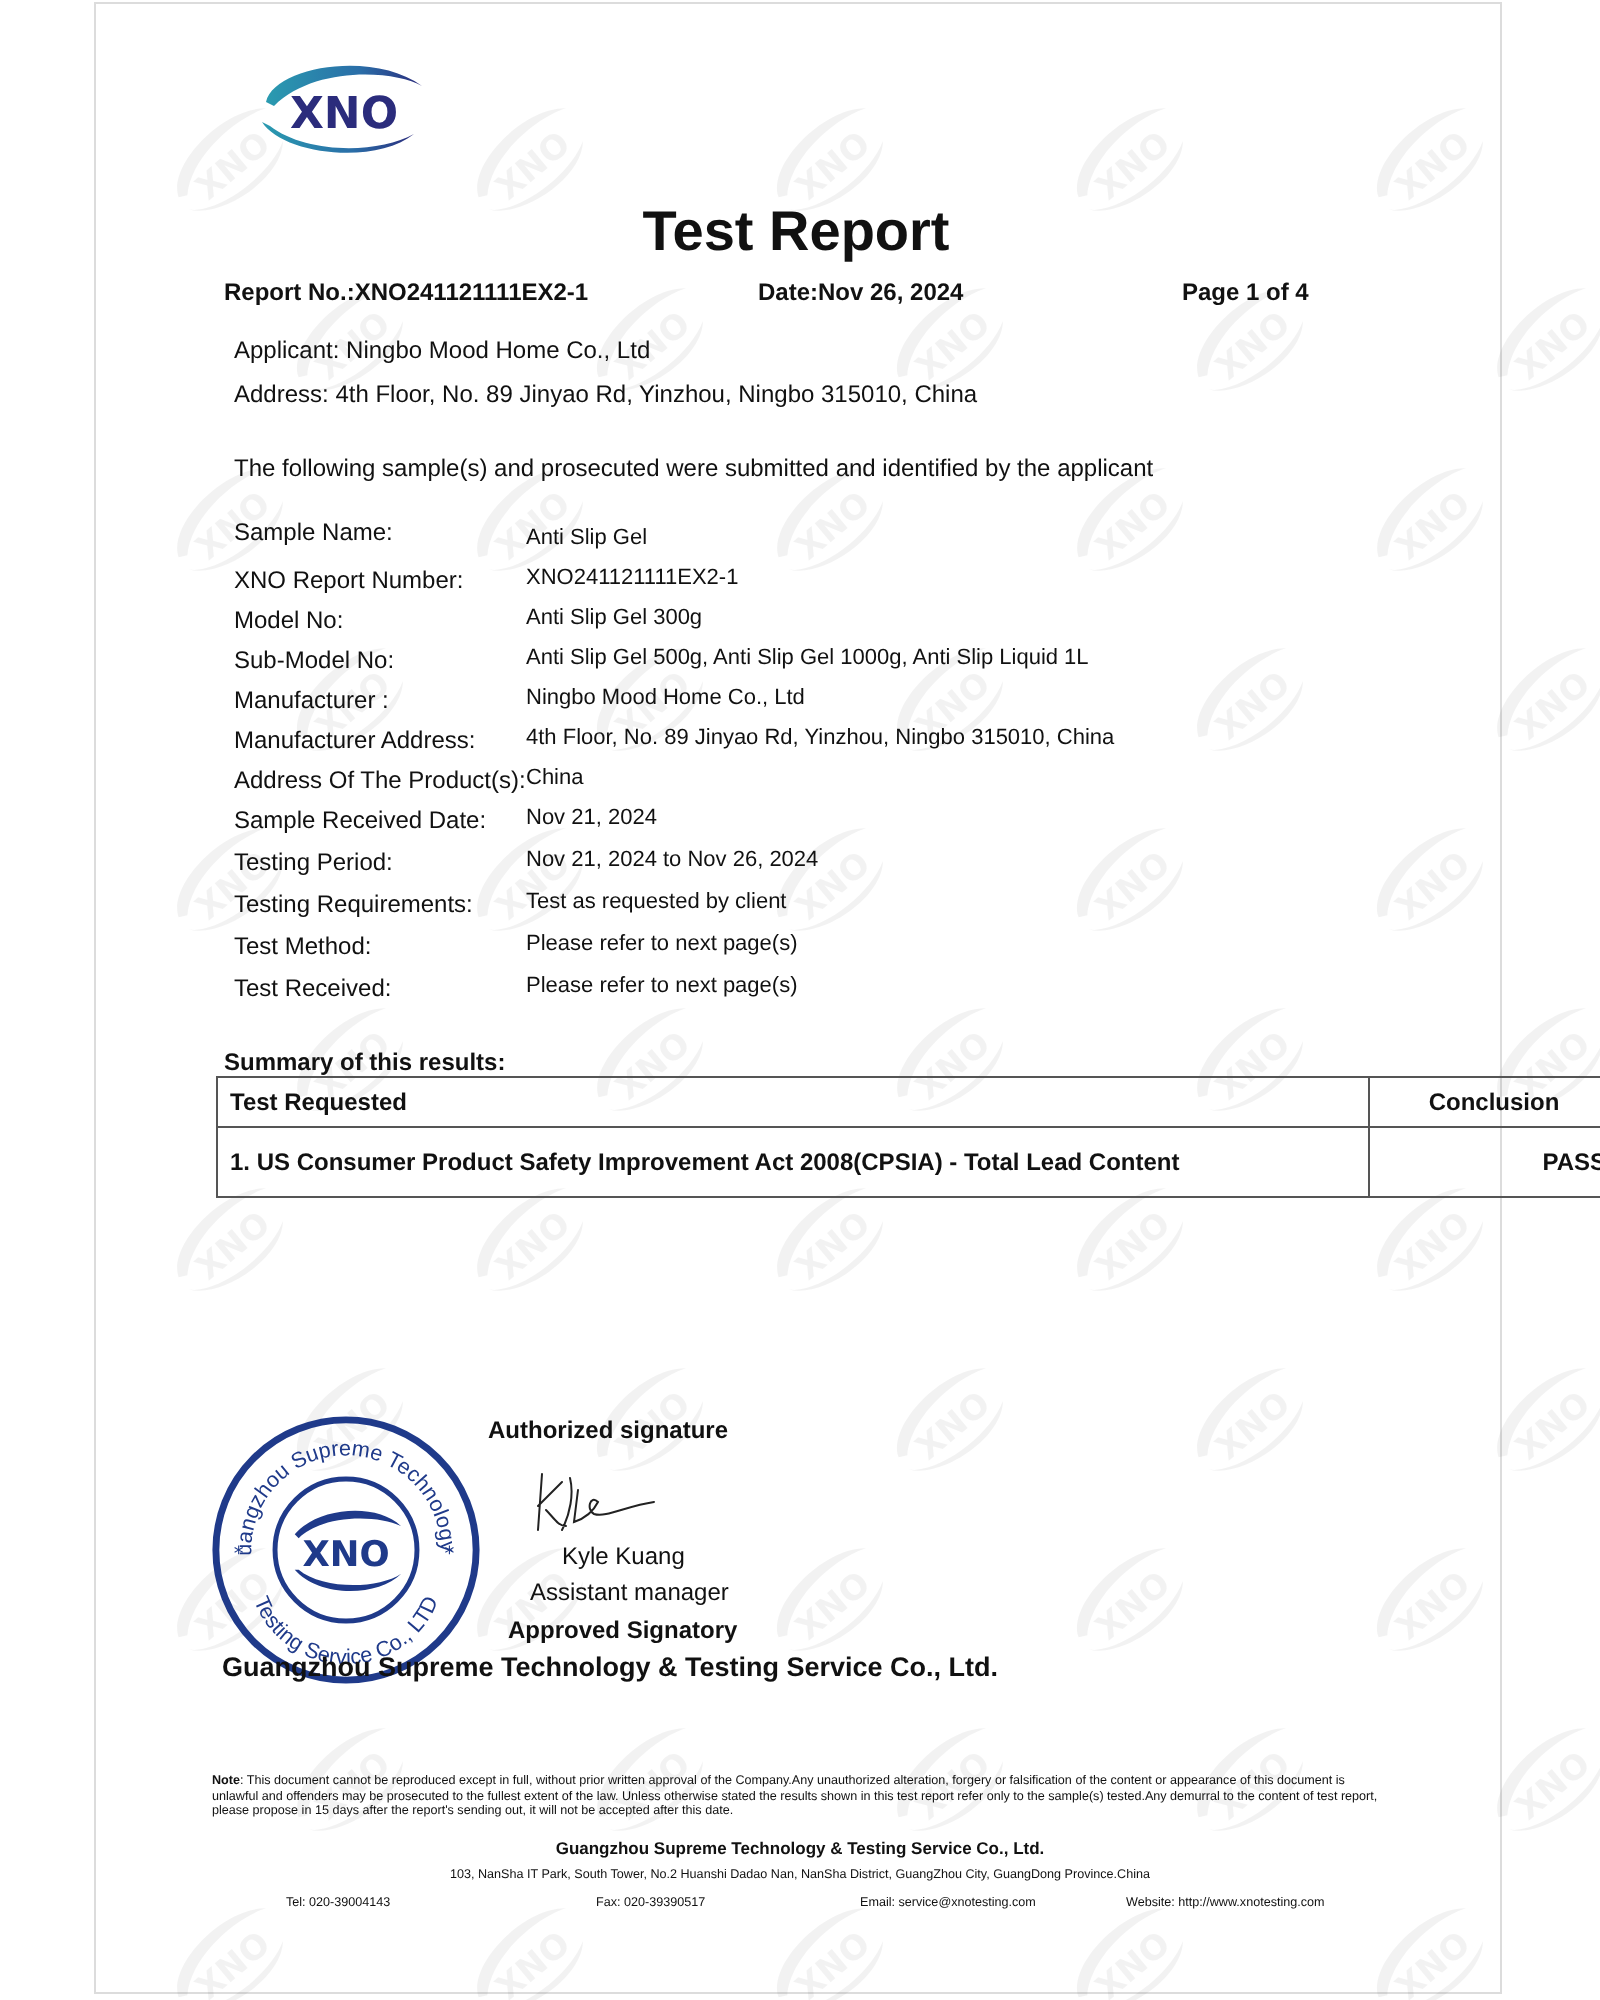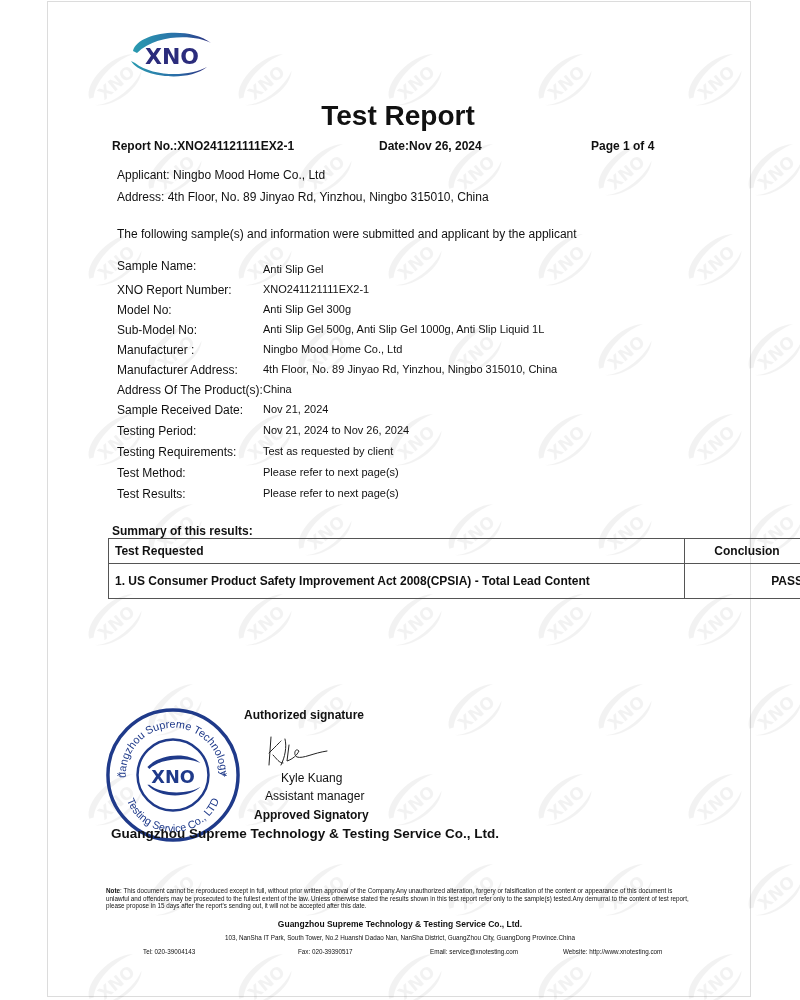--- a/index.html
+++ b/index.html
@@ -329,21 +329,21 @@
   <text x="45" y="37" text-anchor="middle" font-family="'DejaVu Sans', sans-serif" font-weight="bold" font-size="22" fill="#2b2c7c">XNO</text>
 </svg>
 
 <div class="abs title">Test Report</div>
 <div class="abs meta" style="left:112px">Report No.:XNO241121111EX2-1</div>
 <div class="abs meta" style="left:379px">Date:Nov 26, 2024</div>
 <div class="abs meta" style="left:591px">Page 1 of 4</div>
 
 <div class="abs body-text" style="left:117px; top:168px">Applicant: Ningbo Mood Home Co., Ltd</div>
 <div class="abs body-text" style="left:117px; top:190px">Address: 4th Floor, No. 89 Jinyao Rd, Yinzhou, Ningbo 315010, China</div>
-<div class="abs body-text" style="left:117px; top:227px">The following sample(s) and information were submitted and applicant by the applicant</div>
+<div class="abs body-text" style="left:117px; top:227px">The following sample(s) and prosecuted were submitted and identified by the applicant</div>
 
 <div>
   <div class="abs kv-label" style="top:259px">Sample Name:</div>
   <div class="abs kv-value" style="top:263px">Anti Slip Gel</div>
   <div class="abs kv-label" style="top:283px">XNO Report Number:</div>
   <div class="abs kv-value" style="top:283px">XNO241121111EX2-1</div>
   <div class="abs kv-label" style="top:303px">Model No:</div>
   <div class="abs kv-value" style="top:303px">Anti Slip Gel 300g</div>
   <div class="abs kv-label" style="top:323px">Sub-Model No:</div>
   <div class="abs kv-value" style="top:323px">Anti Slip Gel 500g, Anti Slip Gel 1000g, Anti Slip Liquid 1L</div>
@@ -354,21 +354,21 @@
   <div class="abs kv-label" style="top:383px">Address Of The Product(s):</div>
   <div class="abs kv-value" style="top:383px">China</div>
   <div class="abs kv-label" style="top:403px">Sample Received Date:</div>
   <div class="abs kv-value" style="top:403px">Nov 21, 2024</div>
   <div class="abs kv-label" style="top:424px">Testing Period:</div>
   <div class="abs kv-value" style="top:424px">Nov 21, 2024 to Nov 26, 2024</div>
   <div class="abs kv-label" style="top:445px">Testing Requirements:</div>
   <div class="abs kv-value" style="top:445px">Test as requested by client</div>
   <div class="abs kv-label" style="top:466px">Test Method:</div>
   <div class="abs kv-value" style="top:466px">Please refer to next page(s)</div>
-  <div class="abs kv-label" style="top:487px">Test Results:</div>
+  <div class="abs kv-label" style="top:487px">Test Received:</div>
   <div class="abs kv-value" style="top:487px">Please refer to next page(s)</div>
 </div>
 
 <div class="abs summary-title">Summary of this results:</div>
 <table class="results">
   <tbody>
       <tr>
     <th>Test Requested</th>
     <th class="concl">Conclusion</th>
   </tr>

